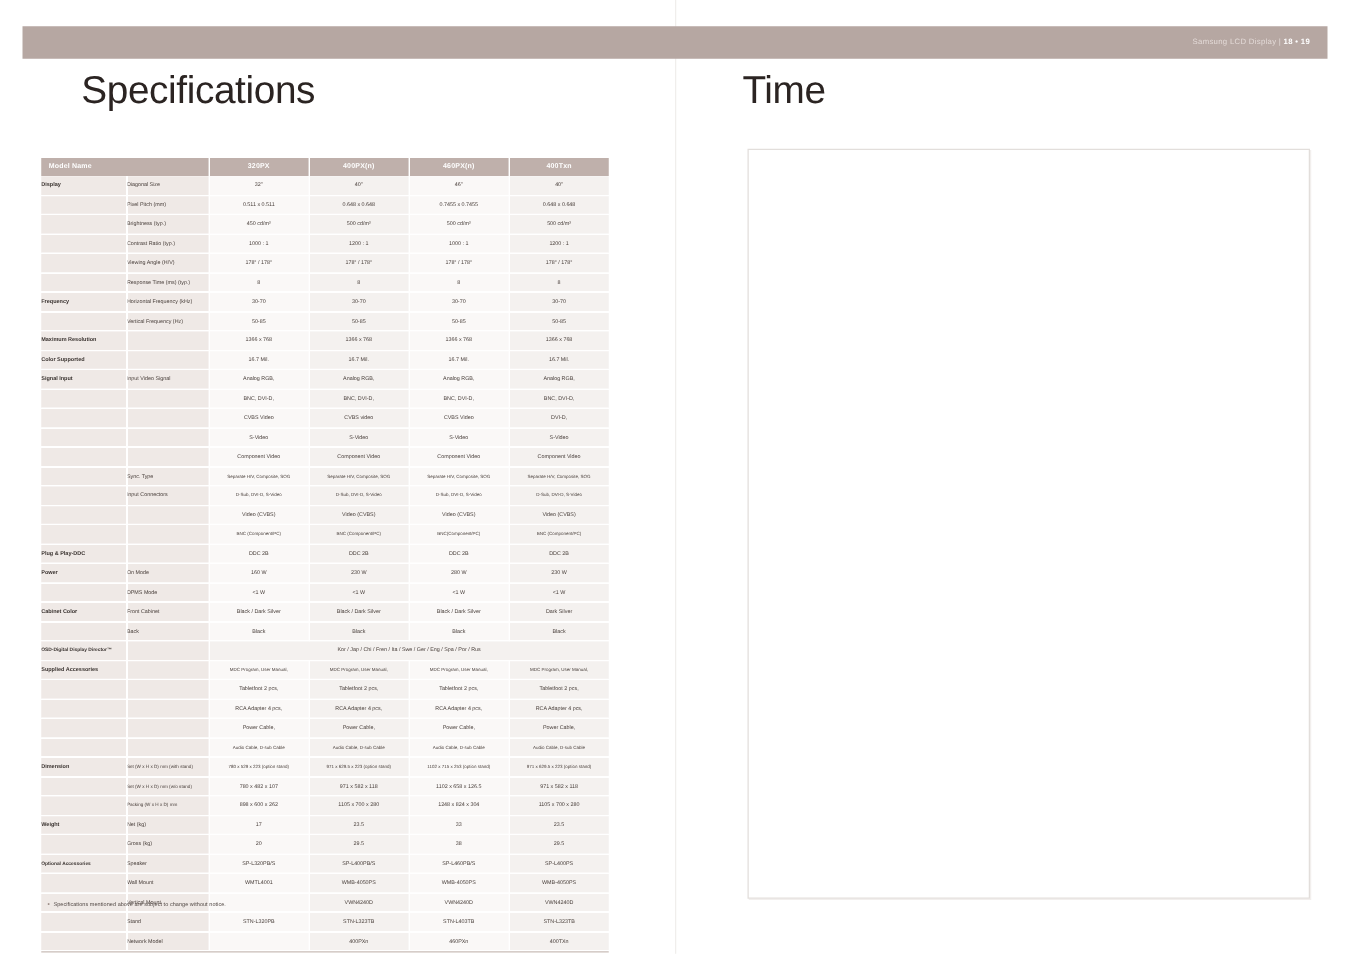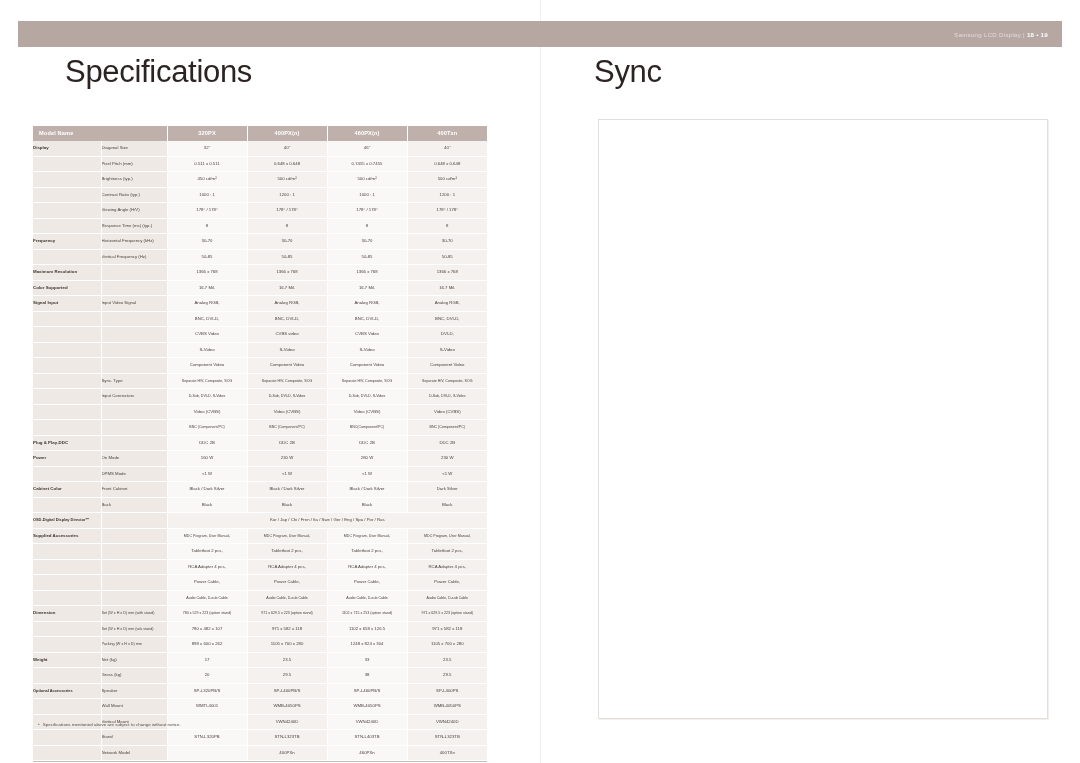--- a/index.html
+++ b/index.html
@@ -121,21 +121,21 @@
 
 <div class="spread-divider"></div>
 
 <div class="topband">
   <div class="folio">
     <span>Samsung LCD Display | </span><b>18 • 19</b>
   </div>
 </div>
 
 <div class="title" id="spec-title">Specifications</div>
-<div class="title" id="memo-title">Sync</div>
+<div class="title" id="memo-title">Time</div>
 
 <div class="memo-box"></div>
 
 <div class="spec-wrap">
   <table class="spec">
     <colgroup>
       <col class="c0">
         <col class="c1">
       <col class="cv">
         <col class="cv">

